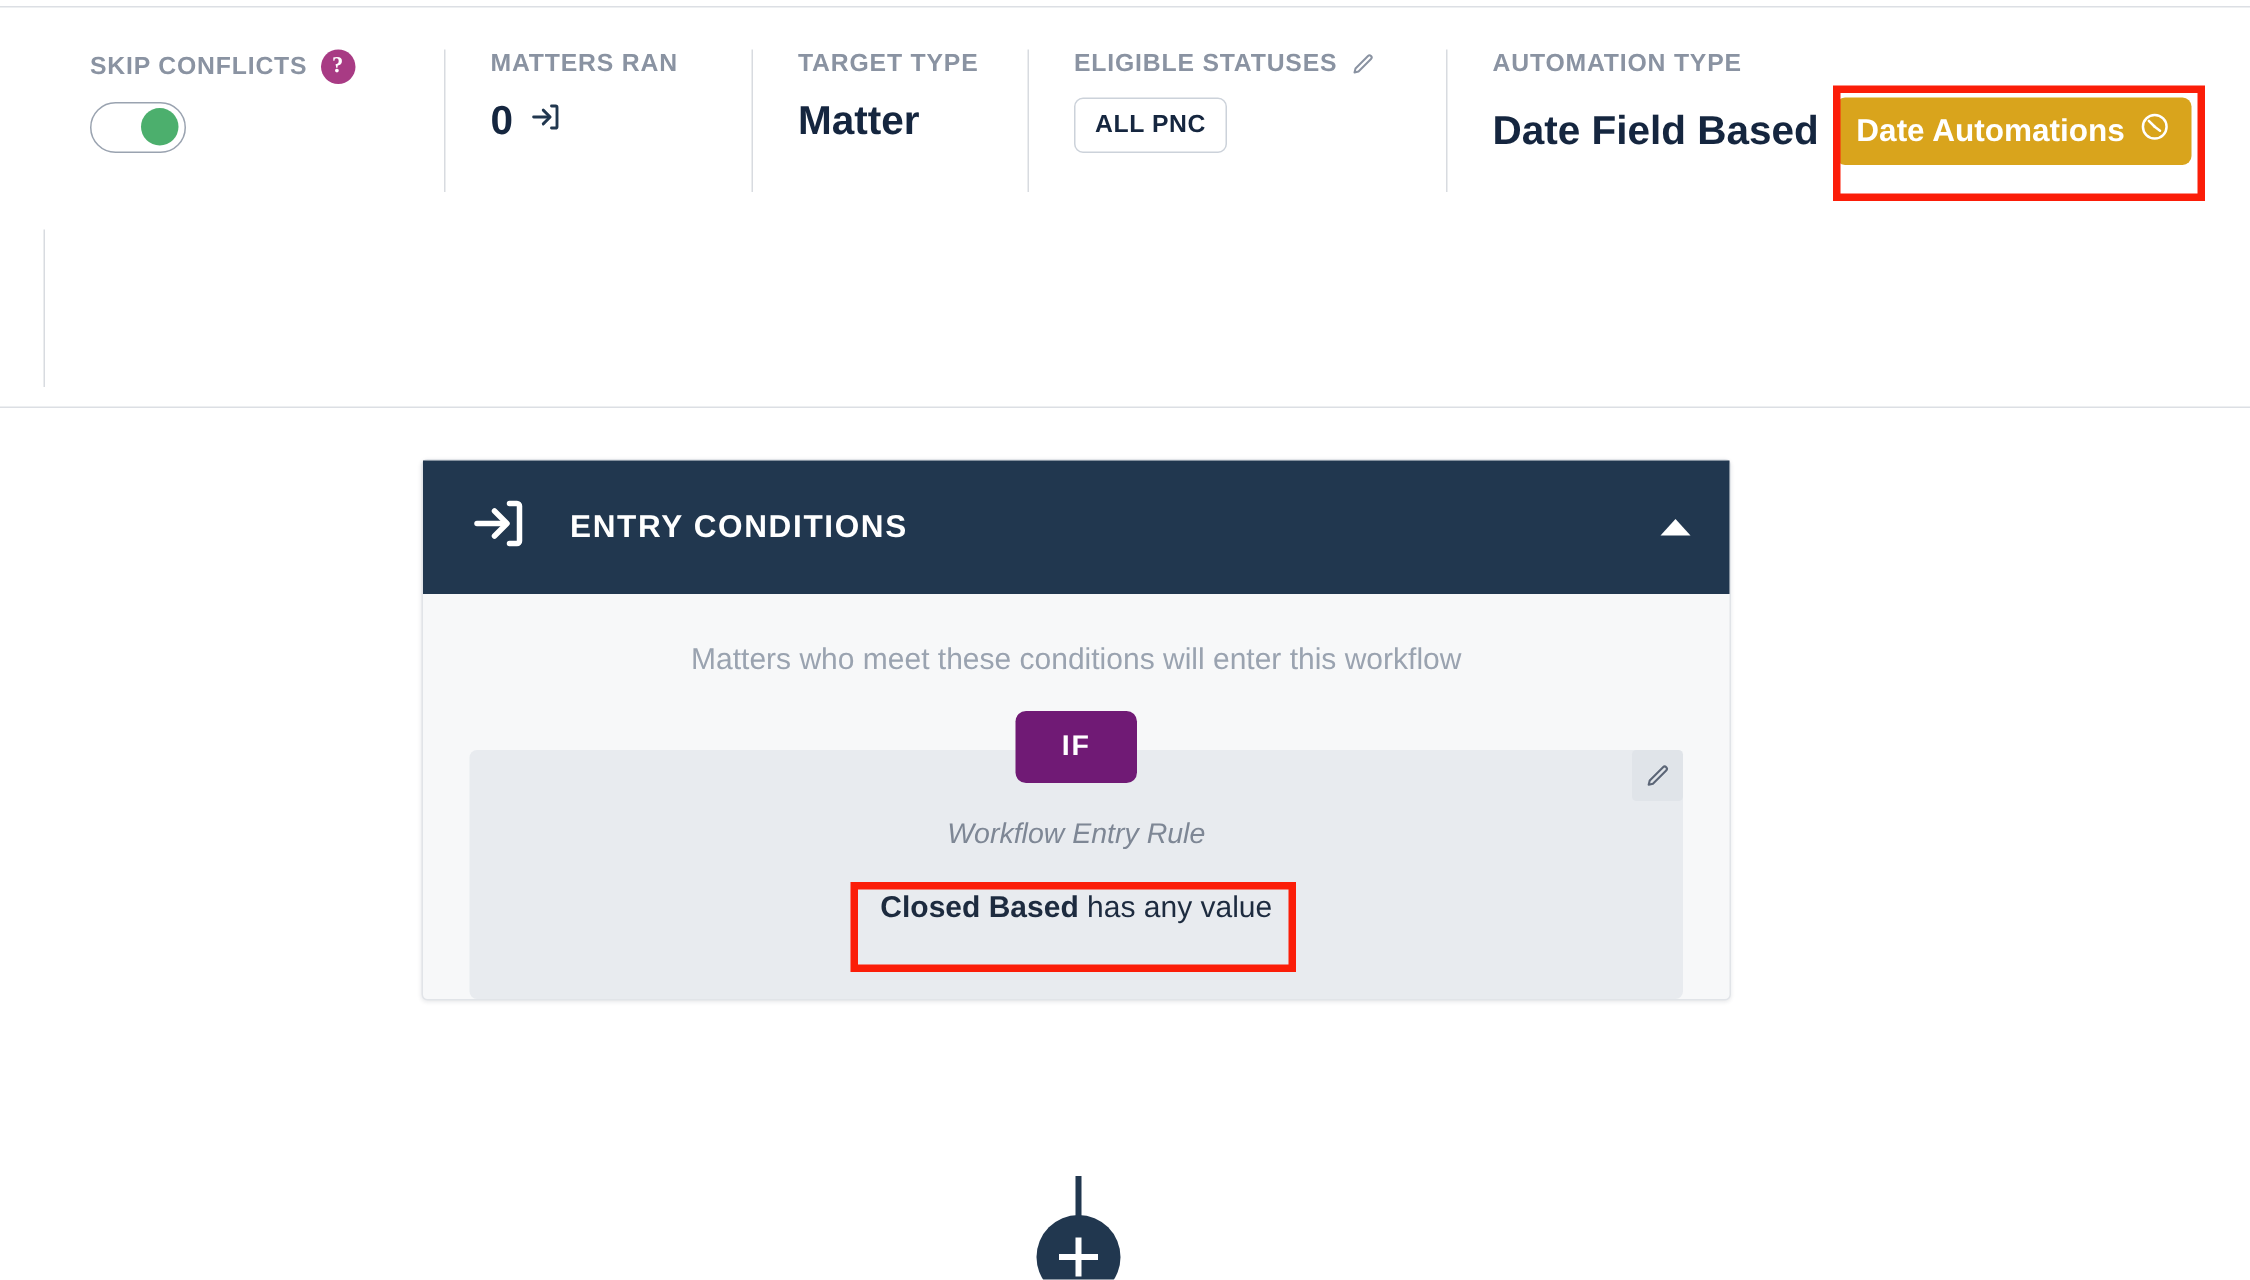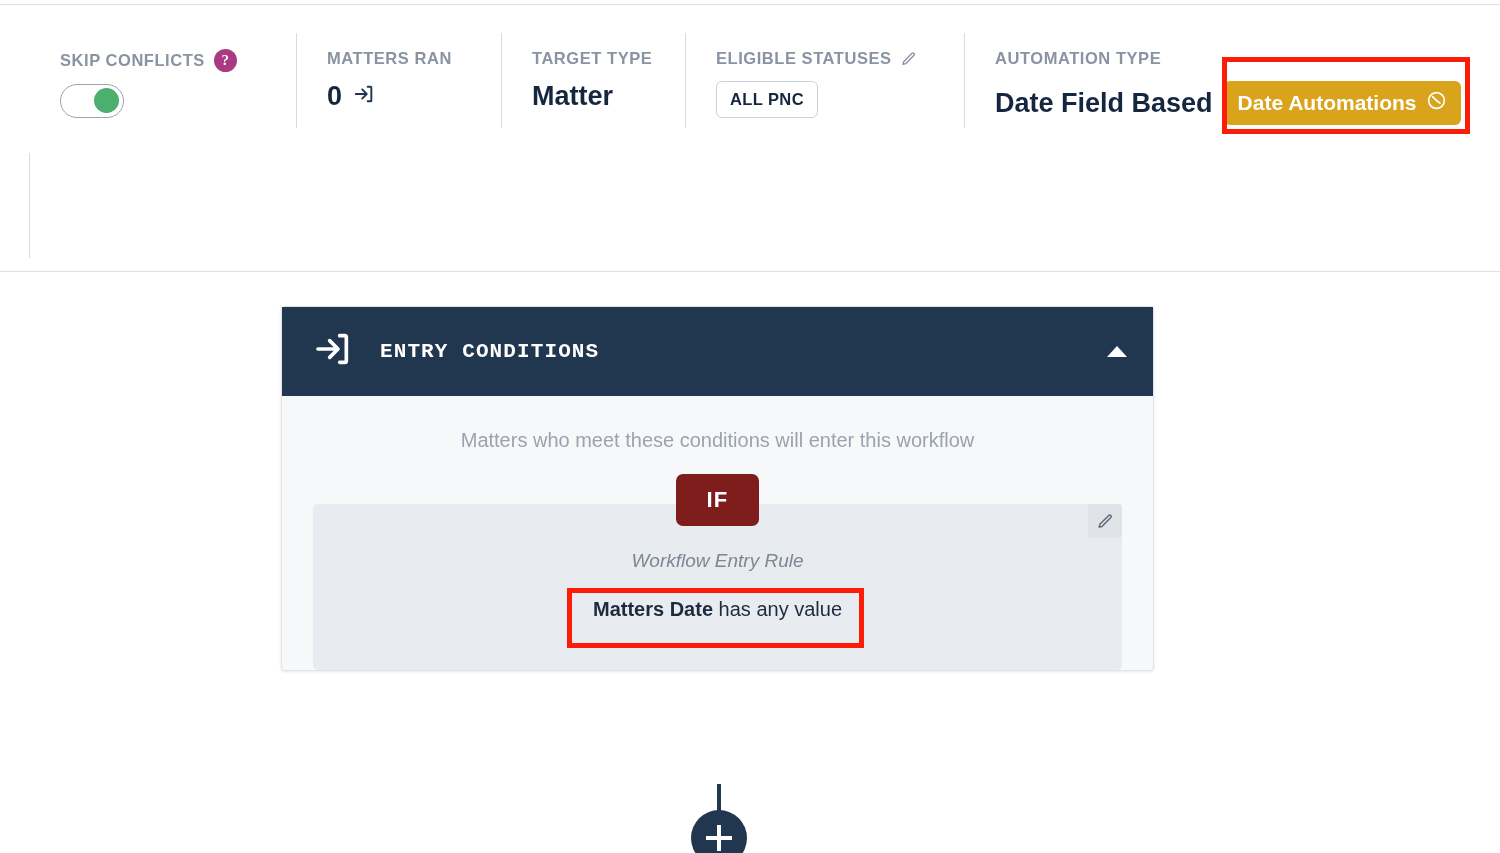--- a/index.html
+++ b/index.html
@@ -47,21 +47,20 @@
   .metric-label {
     font-size: 16.5px;
     font-weight: bold;
     letter-spacing: 0.55px;
     color: #8a93a2;
     text-transform: uppercase;
     white-space: nowrap;
     display: flex;
     align-items: center;
     gap: 9px;
-    margin-top: 16px;
   }
 
   .metric-value {
     margin-top: 13px;
     font-size: 27px;
     font-weight: bold;
     color: #15263f;
     display: flex;
     align-items: center;
     gap: 11px;
@@ -181,21 +180,20 @@
     box-shadow: 0 1px 3px rgba(20,30,50,0.10);
   }
 
   .card-header {
     height: 89px;
     background: #21374f;
     display: flex;
     align-items: center;
     padding: 0 26px 0 31px;
     cursor: pointer;
-    font-family: Liberation Mono, monospace;
   }
   .card-header .title {
     color: #ffffff;
     font-size: 21px;
     font-weight: bold;
     letter-spacing: 1.1px;
     margin-left: 27px;
     flex: 1;
   }
   .caret-up {
@@ -217,23 +215,23 @@
     margin-bottom: 22px;
   }
 
   .if-wrap {
     display: flex;
     justify-content: center;
     position: relative;
     z-index: 2;
   }
   .if-badge {
-    background: #7f1d1d;
+    background: #701a75;
     color: #ffffff;
-    font-size: 22px;
+    font-size: 19px;
     font-weight: bold;
     letter-spacing: 1.2px;
     border-radius: 7px;
     padding: 13px 31px;
     cursor: pointer;
   }
 
   .rule-box {
     position: relative;
     margin: -22px 31px 0 31px;
@@ -418,21 +416,21 @@
       <div class="rule-box">
         <div class="rule-edit">
           <span class="pencil">
             <svg width="17" height="17" viewBox="0 0 24 24" fill="none" stroke="#5c6677" stroke-width="2" stroke-linecap="round" stroke-linejoin="round">
               <path d="M16.5 3.5a2.12 2.12 0 0 1 3 3L7 19l-4 1 1-4Z"></path>
             </svg>
           </span>
         </div>
         <div class="rule-title">Workflow Entry Rule</div>
         <div class="rule-text">
-          <span class="field">Matters Date</span>
+          <span class="field">Closed Based</span>
           <span>has any value</span>
         </div>
       </div>
 
     </div>
   </div>
 
   <div class="connector"></div>
   <div class="plus-node">
     <span class="bar-h"></span>

